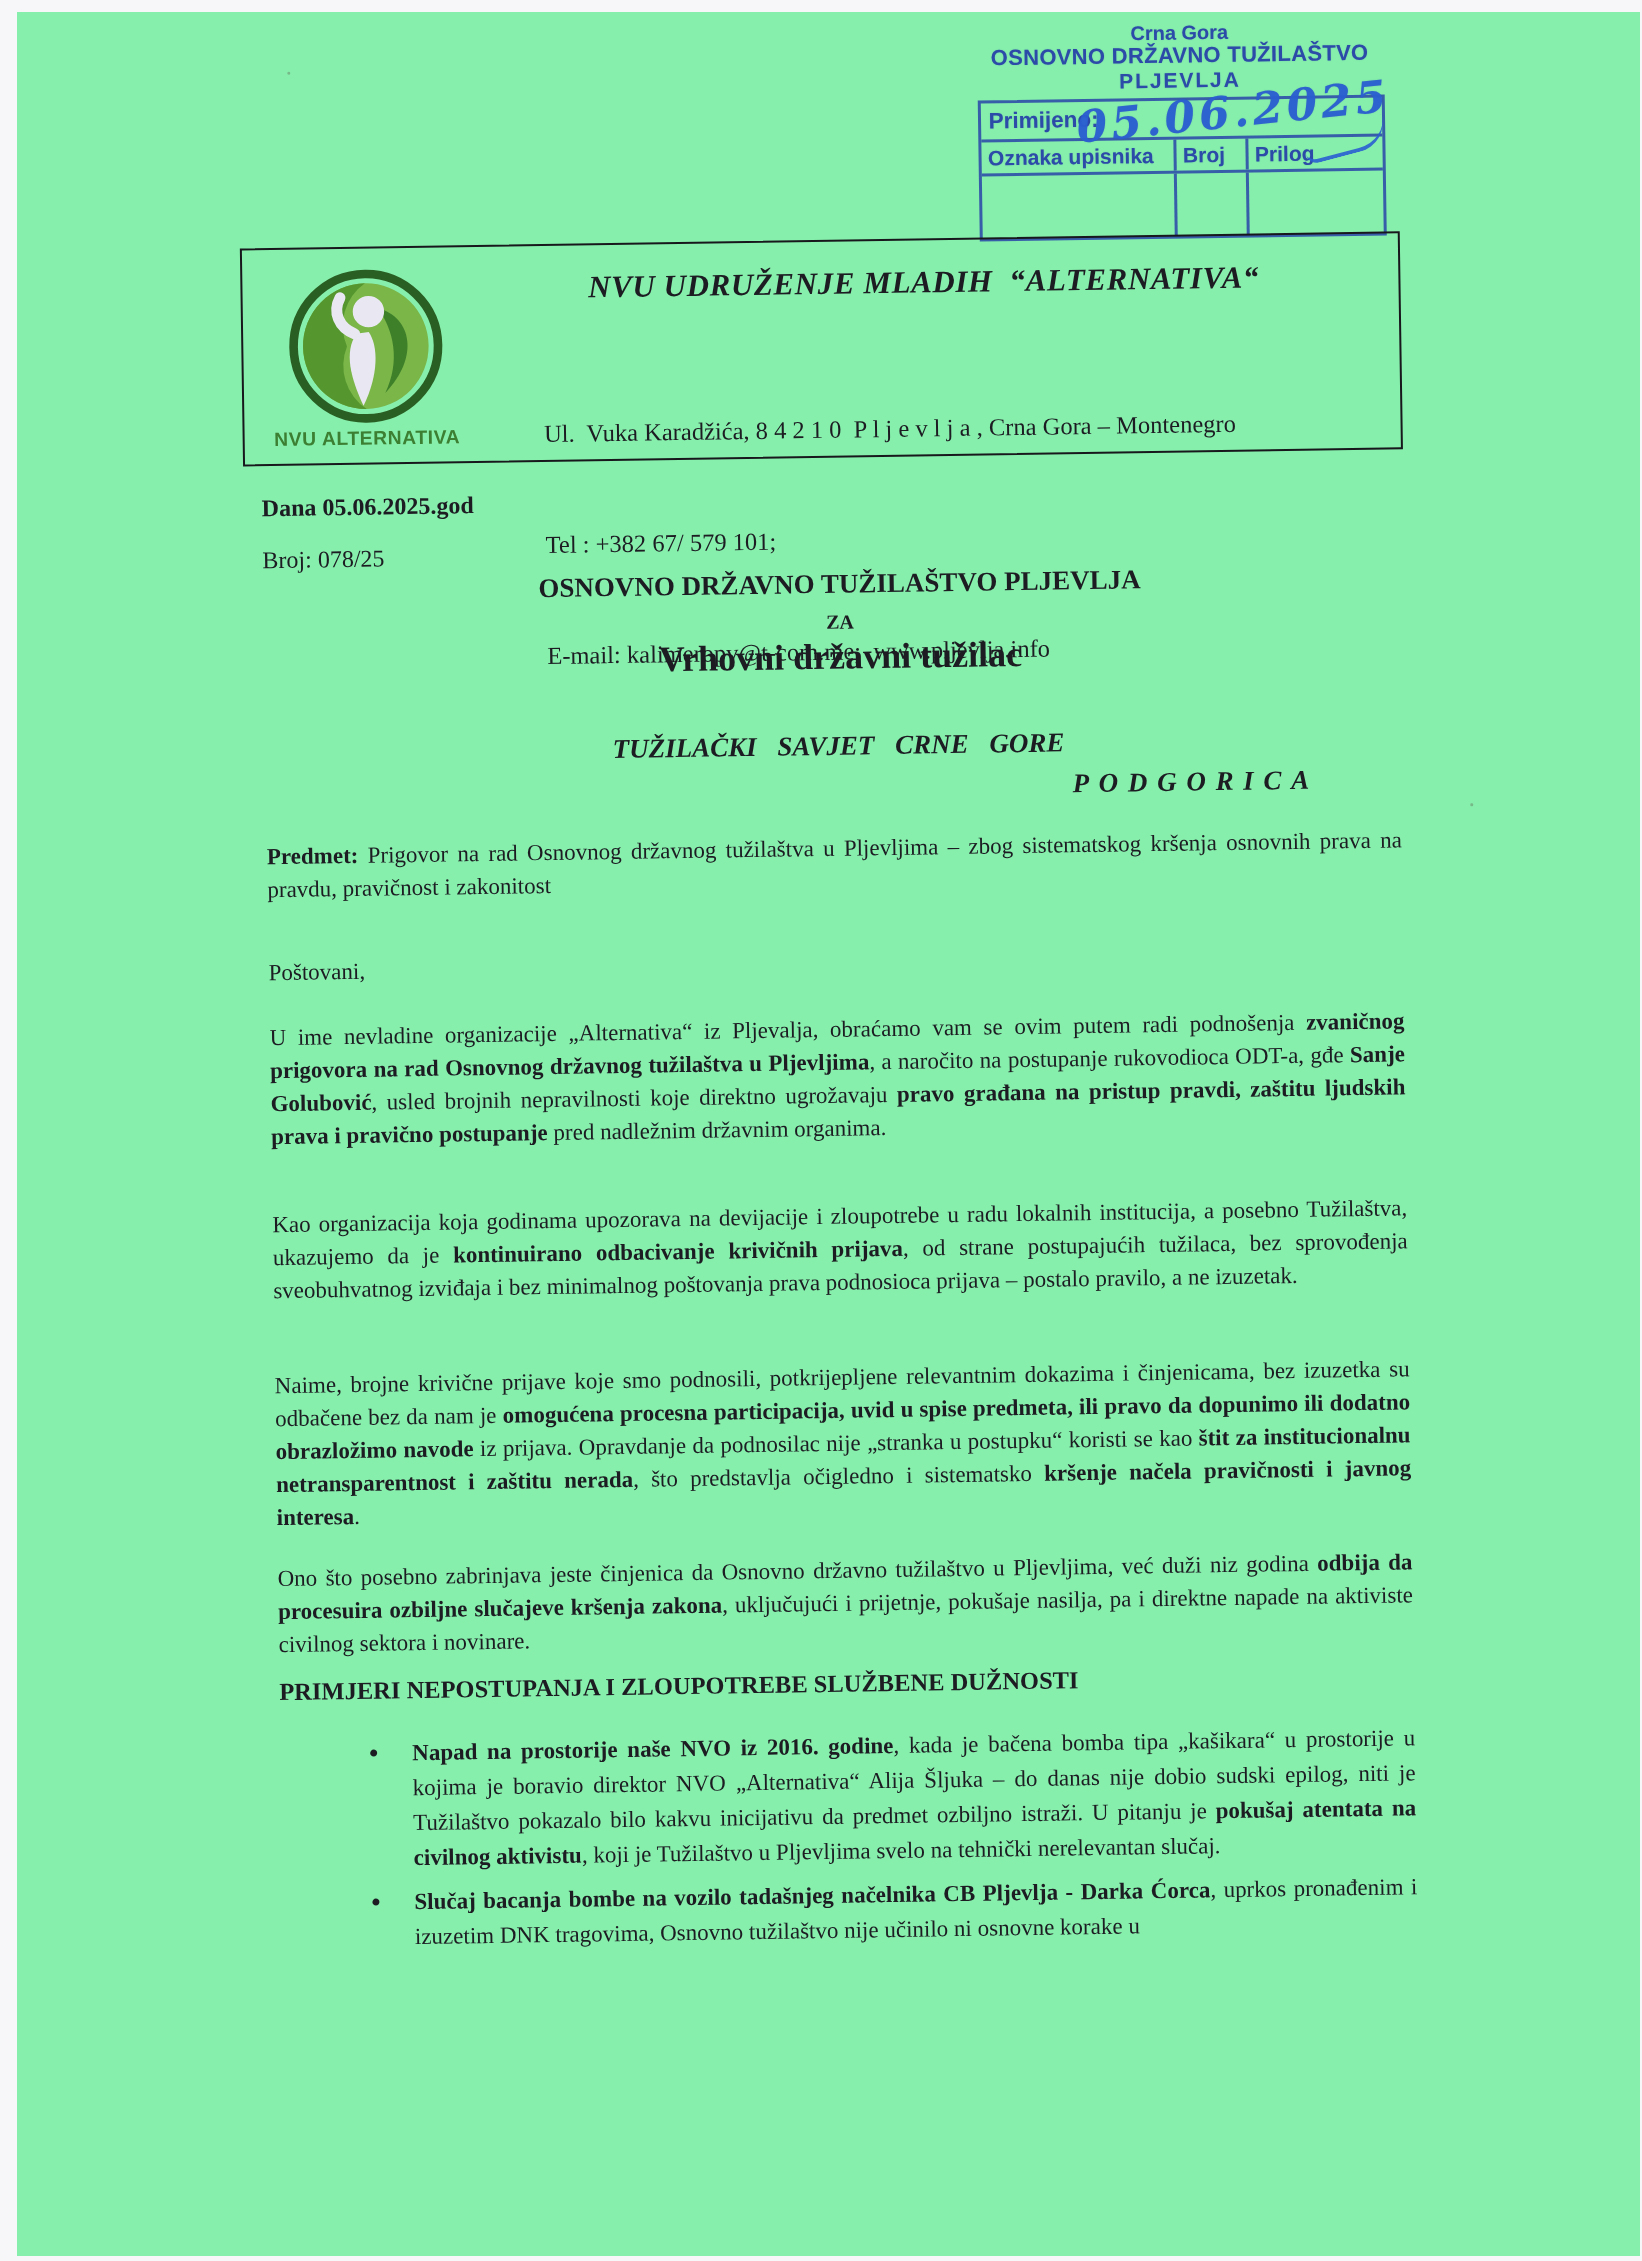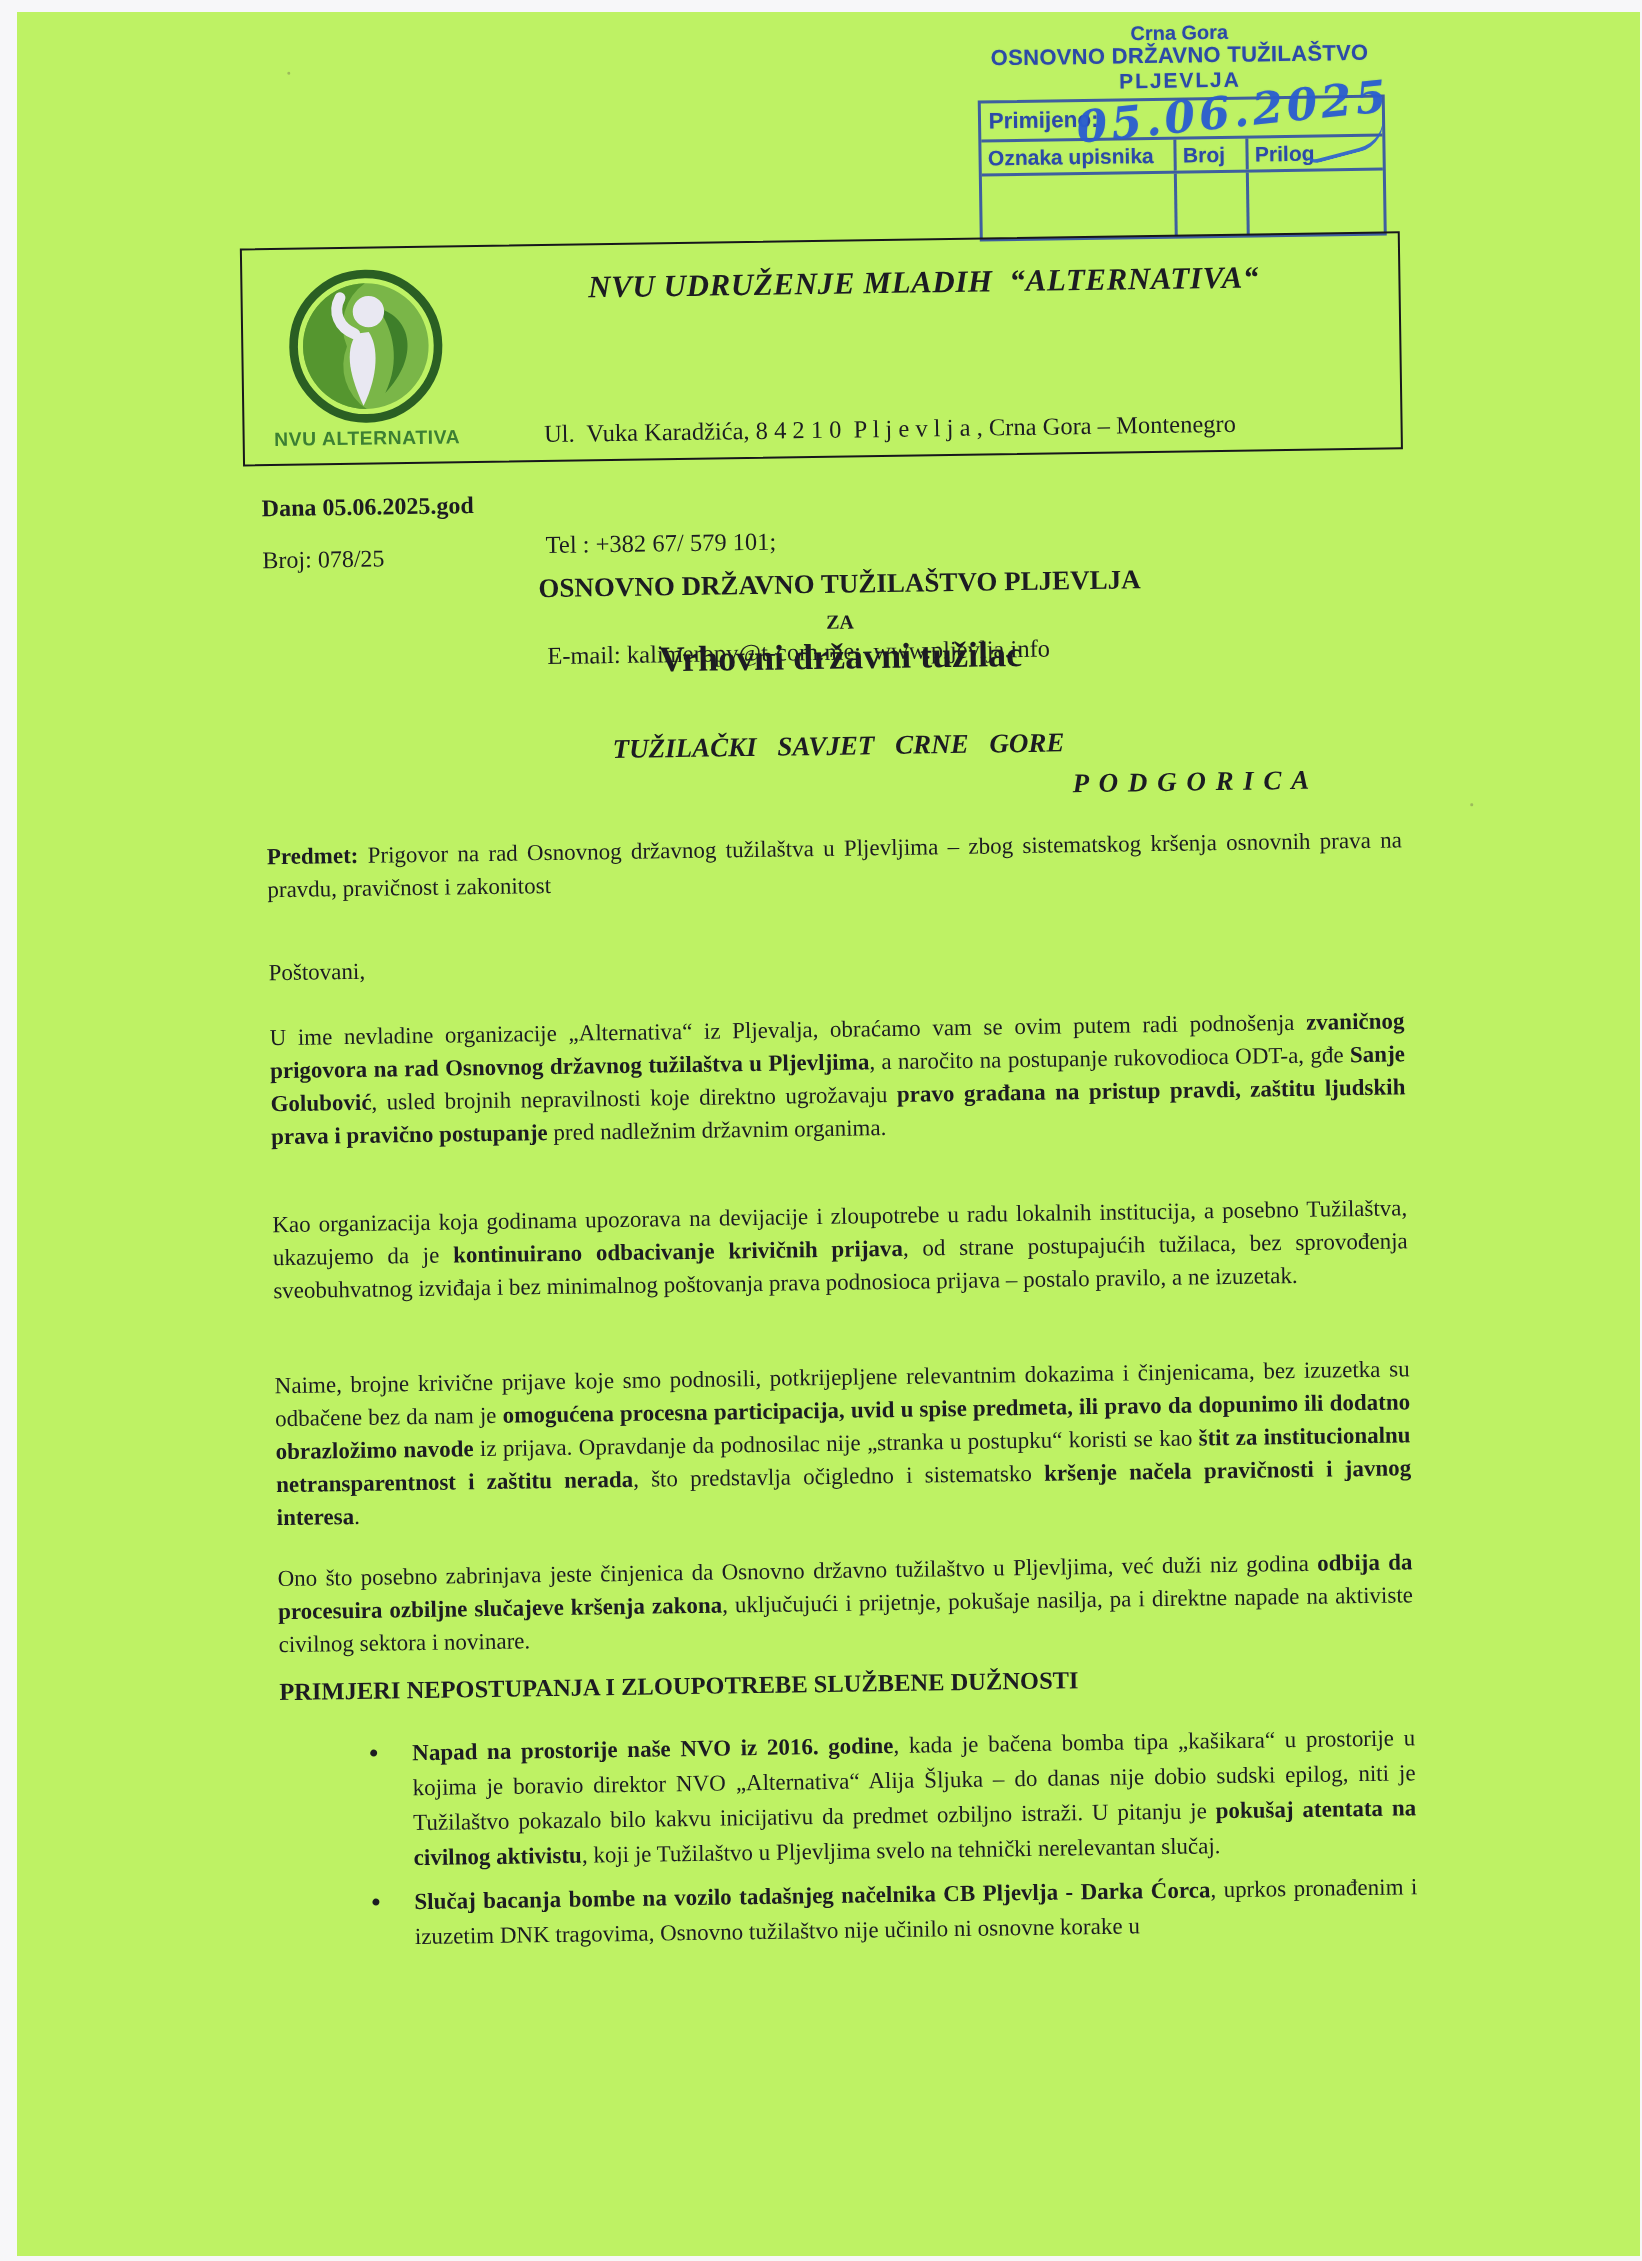--- a/index.html
+++ b/index.html
@@ -5,21 +5,21 @@
   html,body{margin:0;padding:0;}
   body{
     width:1643px;height:2261px;position:relative;
     background:#f7f7f9;
     font-family:"Liberation Serif","DejaVu Serif",serif;
     color:#1c1c22;
     overflow:hidden;
   }
   .paper{
     position:absolute;left:17px;top:11.6px;right:3.2px;bottom:5.2px;
-    background:#bef264;overflow:hidden;
+    background:#86efac;overflow:hidden;
   }
   .tilt{
     position:absolute;left:-17px;top:-11.6px;width:1643px;height:2261px;
     transform:rotate(-0.85deg);transform-origin:821px 1131px;
   }
   
   .stamp{
     position:absolute;left:970px;top:27px;width:451px;
     color:#2c4aa8;font-family:"Liberation Sans","DejaVu Sans",sans-serif;
   }

